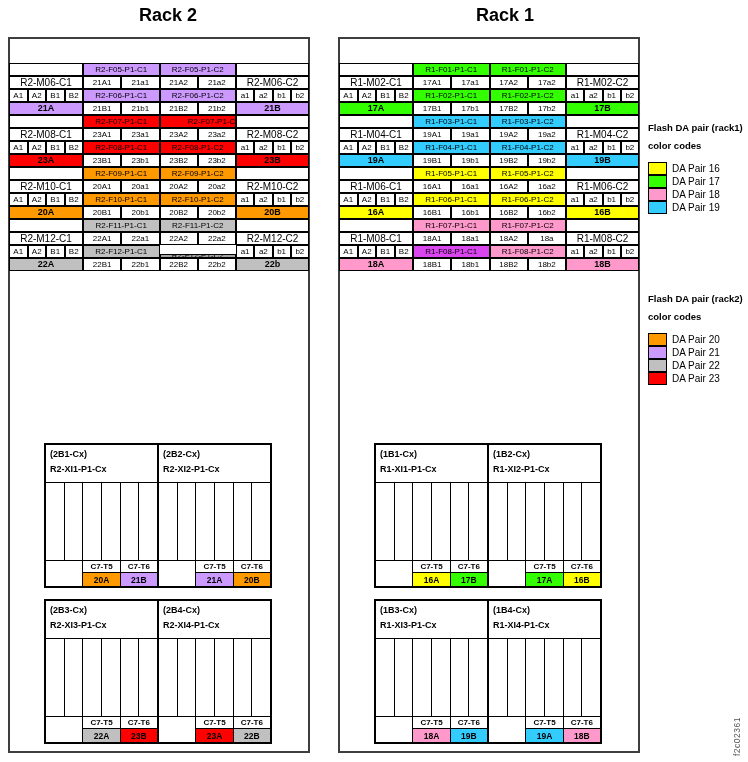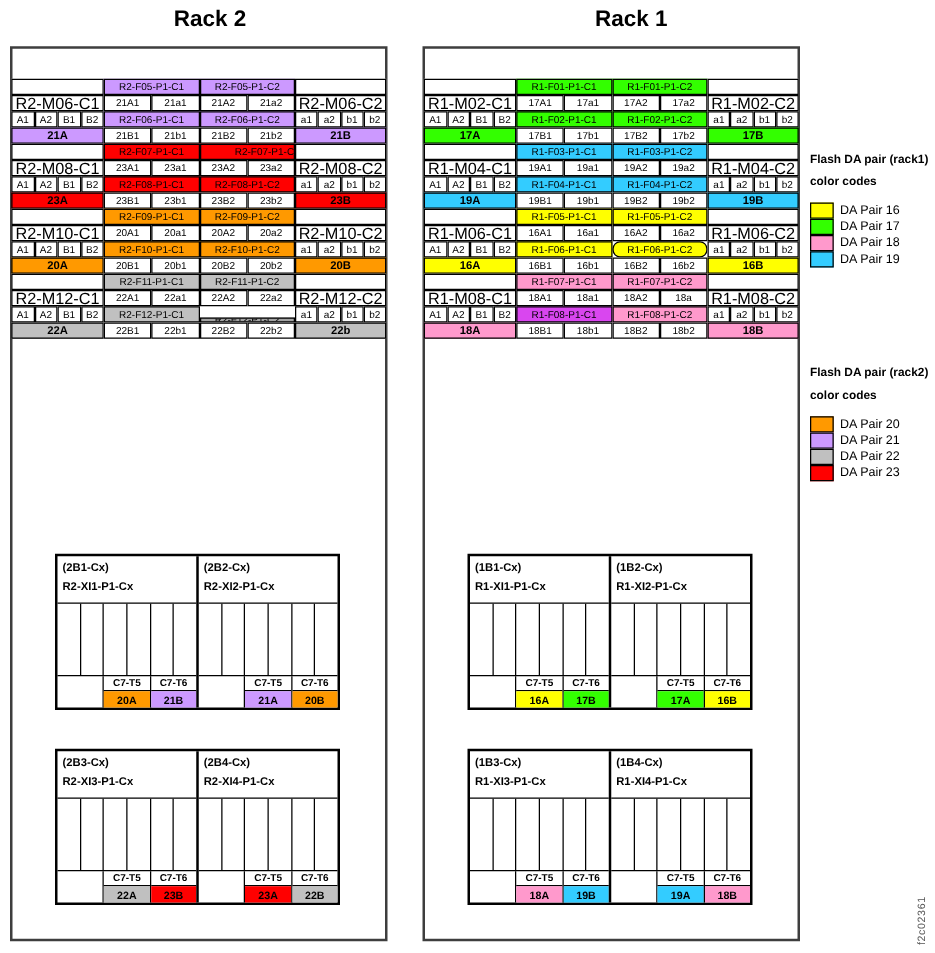--- a/index.html
+++ b/index.html
@@ -14,24 +14,24 @@
   #rack2{left:8px}
   #rack1{left:338px}
 
   .da-table{position:absolute;left:-1px;top:24px;width:300px;display:grid;
     grid-template-columns:repeat(4,18.5px) repeat(4,38.25px) repeat(4,18.25px);
     grid-auto-rows:13px}
   .c{border:1px solid #000;background:#fff;display:flex;align-items:center;justify-content:center;
      font-size:8px;line-height:1;white-space:nowrap;overflow:hidden}
   .s4{grid-column:span 4}
   .s2{grid-column:span 2}
-  .mg{font-size:13px}
+  .mg{font-size:10px}
   .pair{font-weight:bold;font-size:9px}
 
-  .drawer-box{position:absolute;left:34px;width:228px;height:125px;border:2px solid #000;display:flex;background:#fff}
+  .drawer-box{position:absolute;left:34px;width:228px;height:145px;border:2px solid #000;display:flex;background:#fff}
   .drawer-box.row1{top:404px}
   .drawer-box.row2{top:560px}
   .drawer{flex:1;display:flex;flex-direction:column;min-width:0}
   .drawer.second{border-left:2px solid #000}
   .drawer-head{height:38px;border-bottom:1px solid #000;padding:2px 4px;font-size:9px;font-weight:bold;line-height:1.7;white-space:nowrap;overflow:hidden}
   .slots{flex:1;display:flex}
   .slot{flex:1;border-right:1px solid #000}
   .slot:last-child{border-right:none}
   .dbottom{height:26px;display:flex;border-top:1px solid #000}
   .bcol{flex:1;display:flex;flex-direction:column;min-width:0}
@@ -332,21 +332,21 @@
       <div class="c">16A1</div>
       <div class="c">16a1</div>
       <div class="c">16A2</div>
       <div class="c">16a2</div>
       <div class="c s4 mg">R1-M06-C2</div>
       <div class="c">A1</div>
       <div class="c">A2</div>
       <div class="c">B1</div>
       <div class="c">B2</div>
       <div class="c s2" style="background: rgb(255, 255, 0);">R1-F06-P1-C1</div>
-      <div class="c s2" style="background: rgb(255, 255, 0); border-radius: 6px;">R1-F06-P1-C2</div>
+      <div class="c s2" style="background: rgb(255, 255, 0);">R1-F06-P1-C2</div>
       <div class="c">a1</div>
       <div class="c">a2</div>
       <div class="c">b1</div>
       <div class="c">b2</div>
       <div class="c s4 pair" style="background: rgb(255, 255, 0);">16A</div>
       <div class="c">16B1</div>
       <div class="c">16b1</div>
       <div class="c">16B2</div>
       <div class="c">16b2</div>
       <div class="c s4 pair" style="background: rgb(255, 255, 0);">16B</div>

